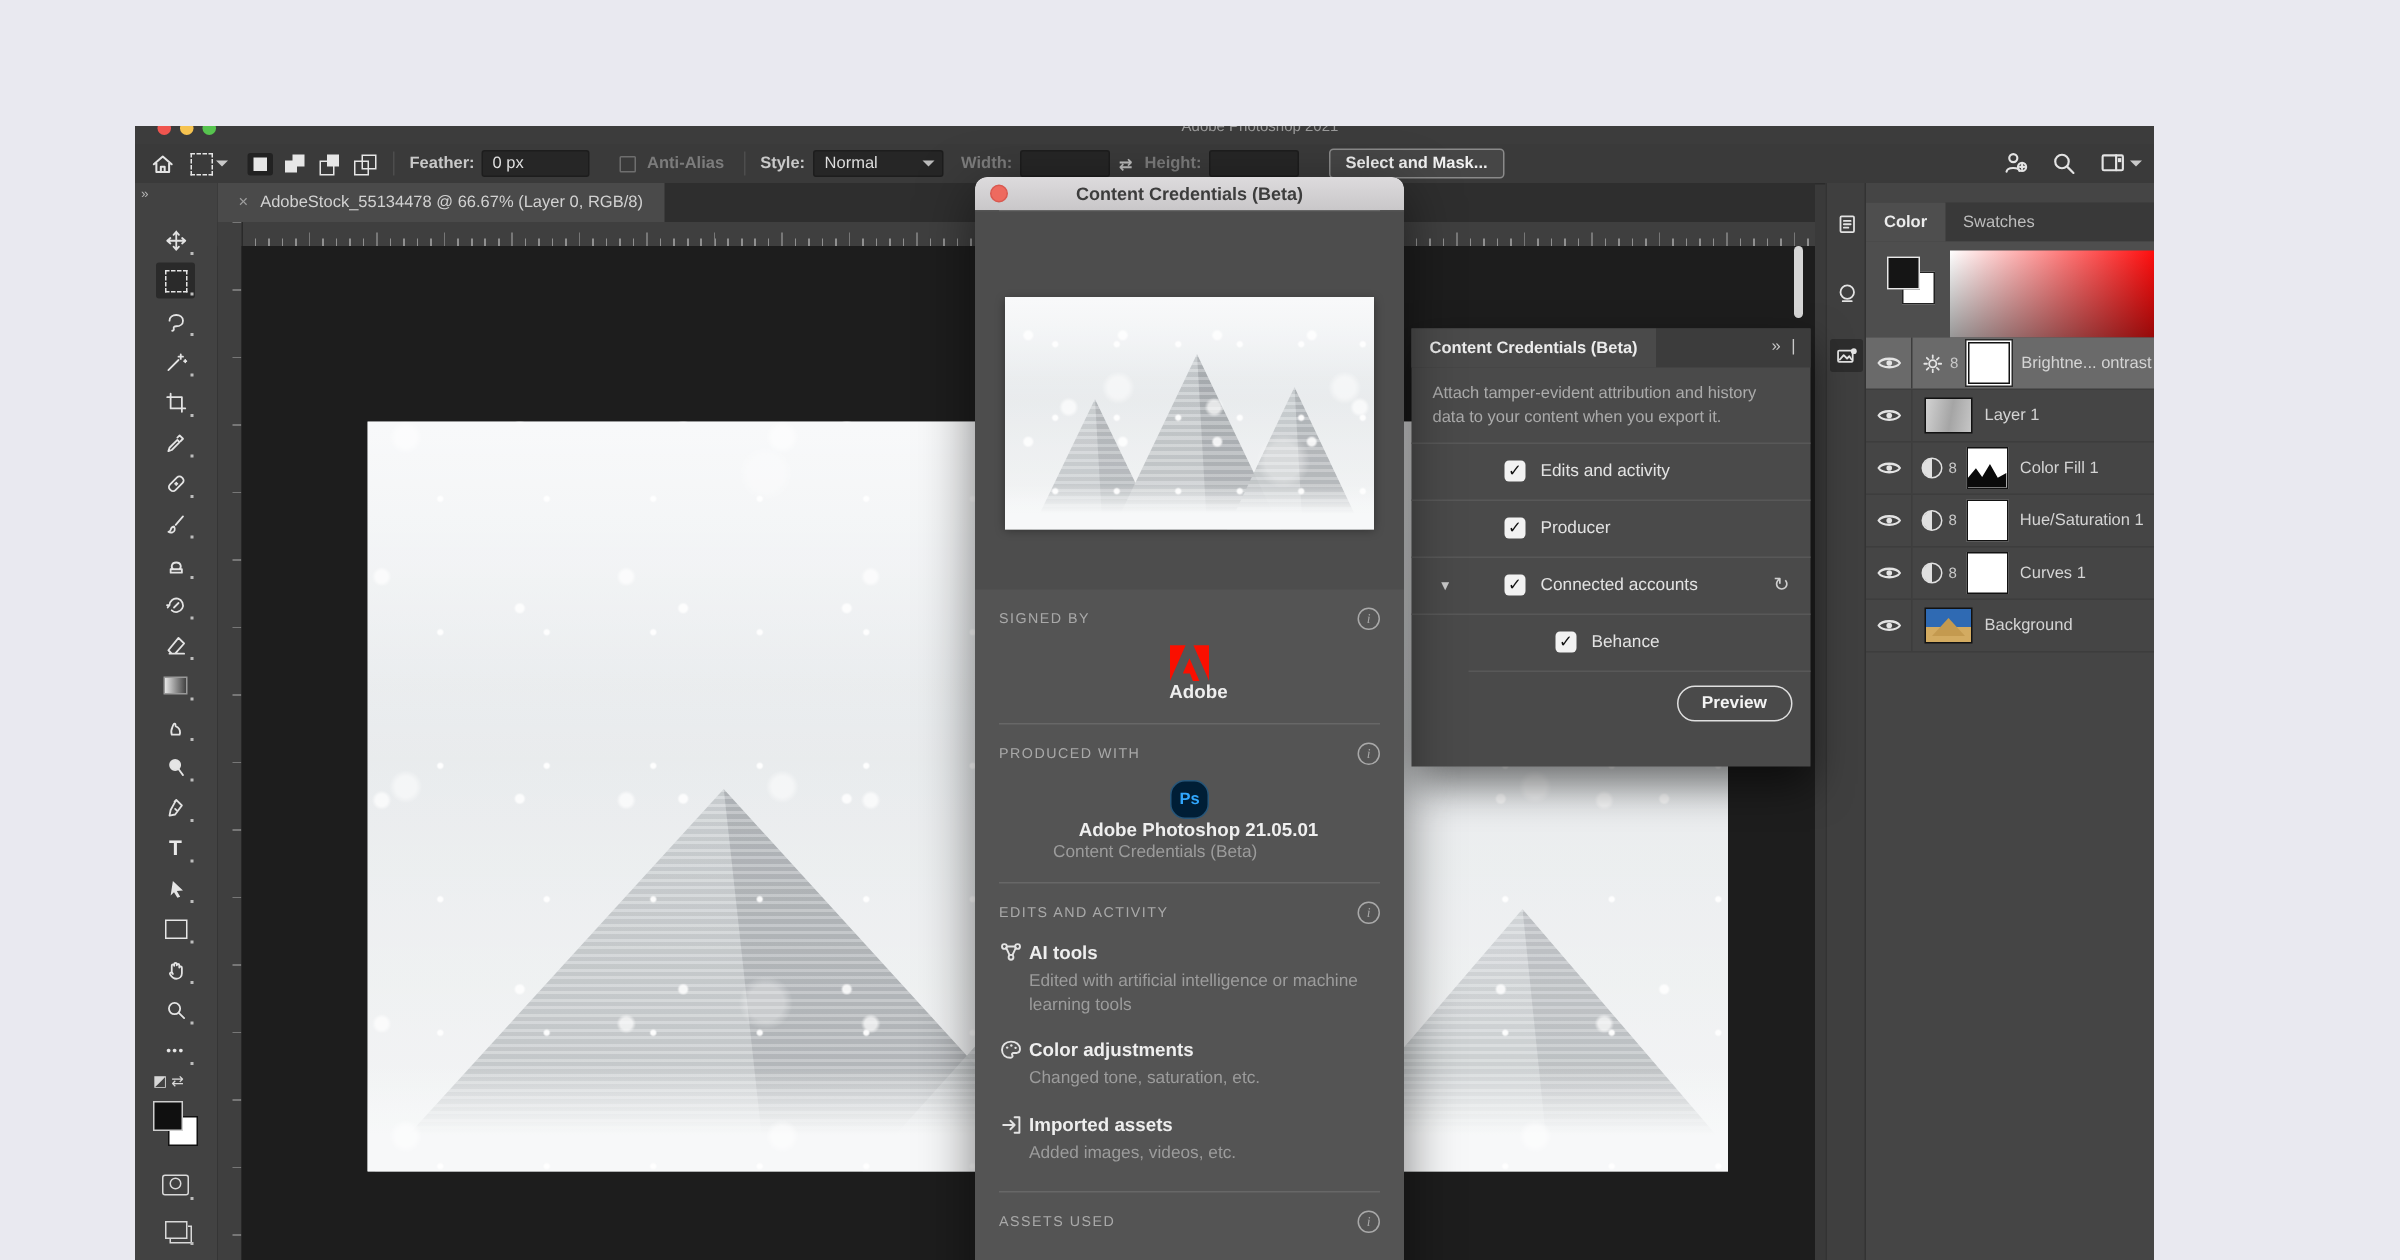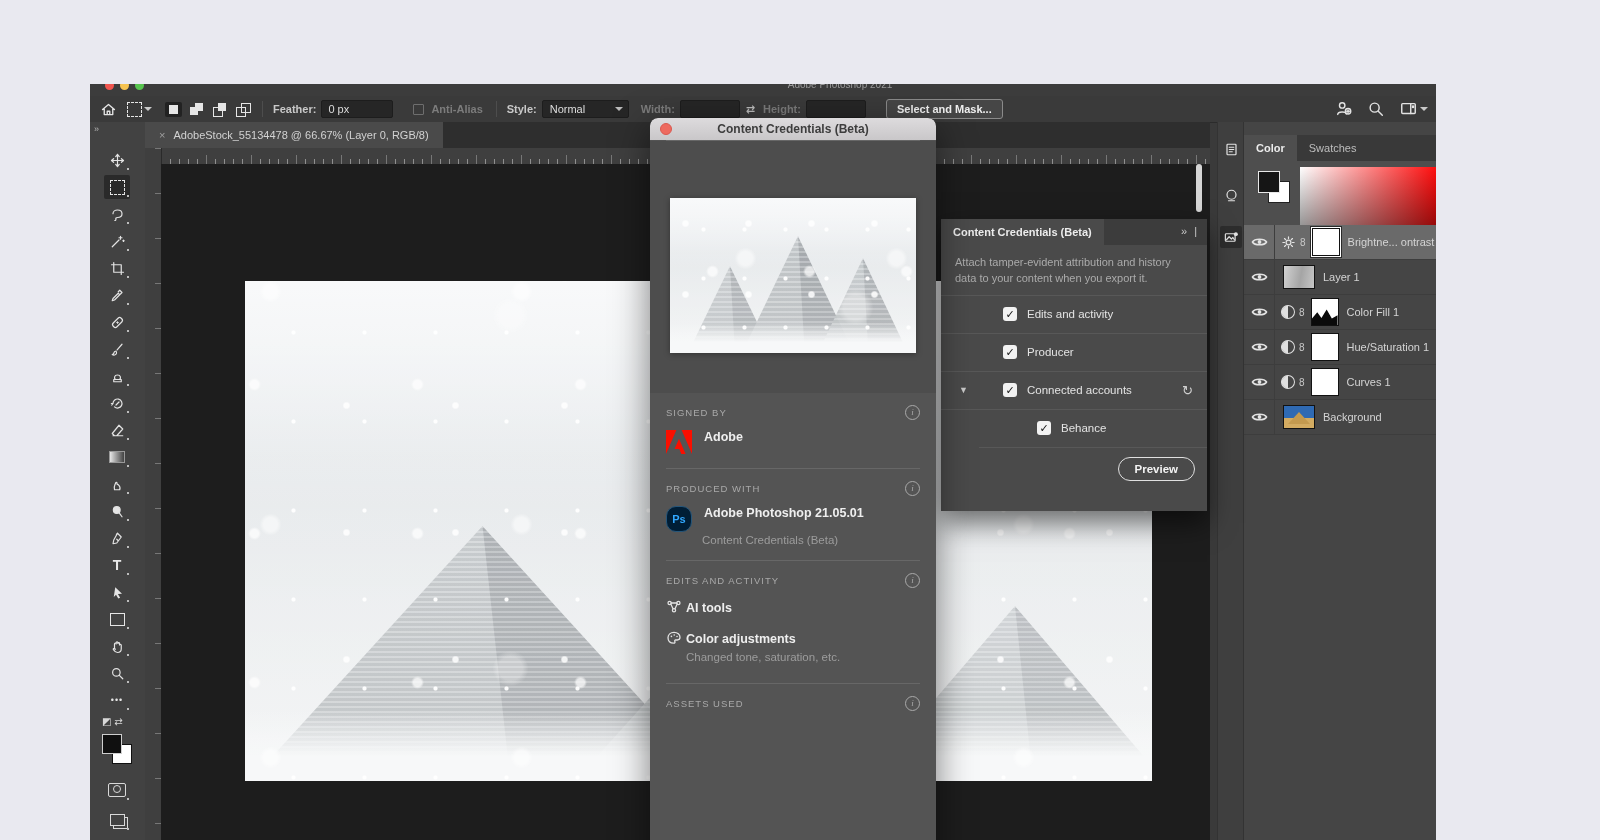--- a/index.html
+++ b/index.html
@@ -146,21 +146,21 @@
   .mbody{position:absolute;top:22px;left:0;right:0;bottom:0;background:#545454;color:#e6e6e6;overflow:hidden;}
   .mdesc{padding:12px 16px 10px;font-size:11.5px;color:#b9b9b9;line-height:1.45;}
   .mhr{height:1px;background:#676767;margin:0;}
   .mhr.inset{margin:0 16px;}
   .previewblock{height:252px;background:#4d4d4d;position:relative;}
   .pthumb{position:absolute;left:20px;top:57px;width:246px;height:155px;box-shadow:0 1px 6px rgba(0,0,0,.35);}
   .msec{padding:12px 16px 4px;}
   .mlabelrow{display:flex;align-items:center;justify-content:space-between;margin-bottom:10px;}
   .mlabel{font-size:9.5px;letter-spacing:1px;color:#a9a9a9;}
   .info-ic{width:13px;height:13px;border:1.2px solid #a9a9a9;border-radius:50%;color:#a9a9a9;font-size:9px;line-height:12px;text-align:center;font-family:"Liberation Serif",serif;font-style:italic;flex:none;}
-  .mrow{display:flex;margin:2px 0 10px;}
+  .mrow{display:flex;align-items:center;margin:2px 0 10px;flex-direction:column;}
   .mrow .t{font-size:12.5px;color:#efefef;font-weight:bold;margin-left:12px;}
   .adobelogo{width:26px;height:24px;flex:none;}
   .psbadge{width:24px;height:24px;border-radius:10px;background:#001e36;border:1px solid #26567a;color:#31a8ff;font-size:11px;font-weight:bold;display:flex;align-items:center;justify-content:center;flex:none;}
   .msub{font-size:11.5px;color:#9c9c9c;margin:-4px 0 10px 36px;}
   .editem{display:flex;margin:0 0 13px;}
   .editem .eic{width:20px;flex:none;margin-top:1px;}
   .editem .tx .t{font-size:12.5px;color:#eeeeee;font-weight:bold;}
   .editem .tx .s{font-size:11.5px;color:#9c9c9c;line-height:1.35;margin-top:3px;}
 
   
@@ -643,33 +643,41 @@
         </div>
         <div class="editem">
           <span class="eic">
               <svg class="ic" width="16" height="16" viewBox="0 0 20 20">
                 <circle cx="4.5" cy="5" r="2"></circle>
                 <circle cx="15.5" cy="5" r="2"></circle>
                 <circle cx="10" cy="14" r="2"></circle>
                 <path d="M6 6.2l2.8 6M14 6.2l-2.8 6M6.5 5h7"></path>
               </svg>
             </span>
-          <span class="tx"><span class="t">AI tools</span></span>
+          <span class="tx"><span class="t">AI tools</span><div class="s">Edited with artificial intelligence or machine learning tools</div></span>
         </div>
         <div class="editem">
           <span class="eic">
               <svg class="ic" width="16" height="16" viewBox="0 0 20 20">
                 <path d="M10 3c4.4 0 7.5 2.8 7.5 6.2 0 2.2-1.7 3.3-3.4 3.3h-2c-1.1 0-1.6 1-1 1.9.5.8 0 2.1-1.4 2.1C5.6 16.5 2.5 14 2.5 9.8 2.5 6 5.6 3 10 3z"></path>
                 <circle cx="6.8" cy="8" r="1" fill="#e3e3e3" stroke="none"></circle>
                 <circle cx="10.3" cy="6.3" r="1" fill="#e3e3e3" stroke="none"></circle>
                 <circle cx="13.8" cy="8.2" r="1" fill="#e3e3e3" stroke="none"></circle>
               </svg>
             </span>
           <span class="tx"><span class="t">Color adjustments</span><div class="s">Changed tone, saturation, etc.</div></span>
         </div>
+        <div class="editem">
+          <span class="eic">
+              <svg class="ic" width="16" height="16" viewBox="0 0 20 20">
+                <path d="M13 3.5h4v13h-4M3.5 10h9M9.5 6.5L13 10l-3.5 3.5"></path>
+              </svg>
+            </span>
+          <span class="tx"><span class="t">Imported assets</span><div class="s">Added images, videos, etc.</div></span>
+        </div>
       </div>
       <div class="mhr inset"></div>
       <div class="msec">
         <div class="mlabelrow">
           <span class="mlabel">ASSETS USED</span>
           <span class="info-ic">i</span>
         </div>
       </div>
     </div>
   </div>

